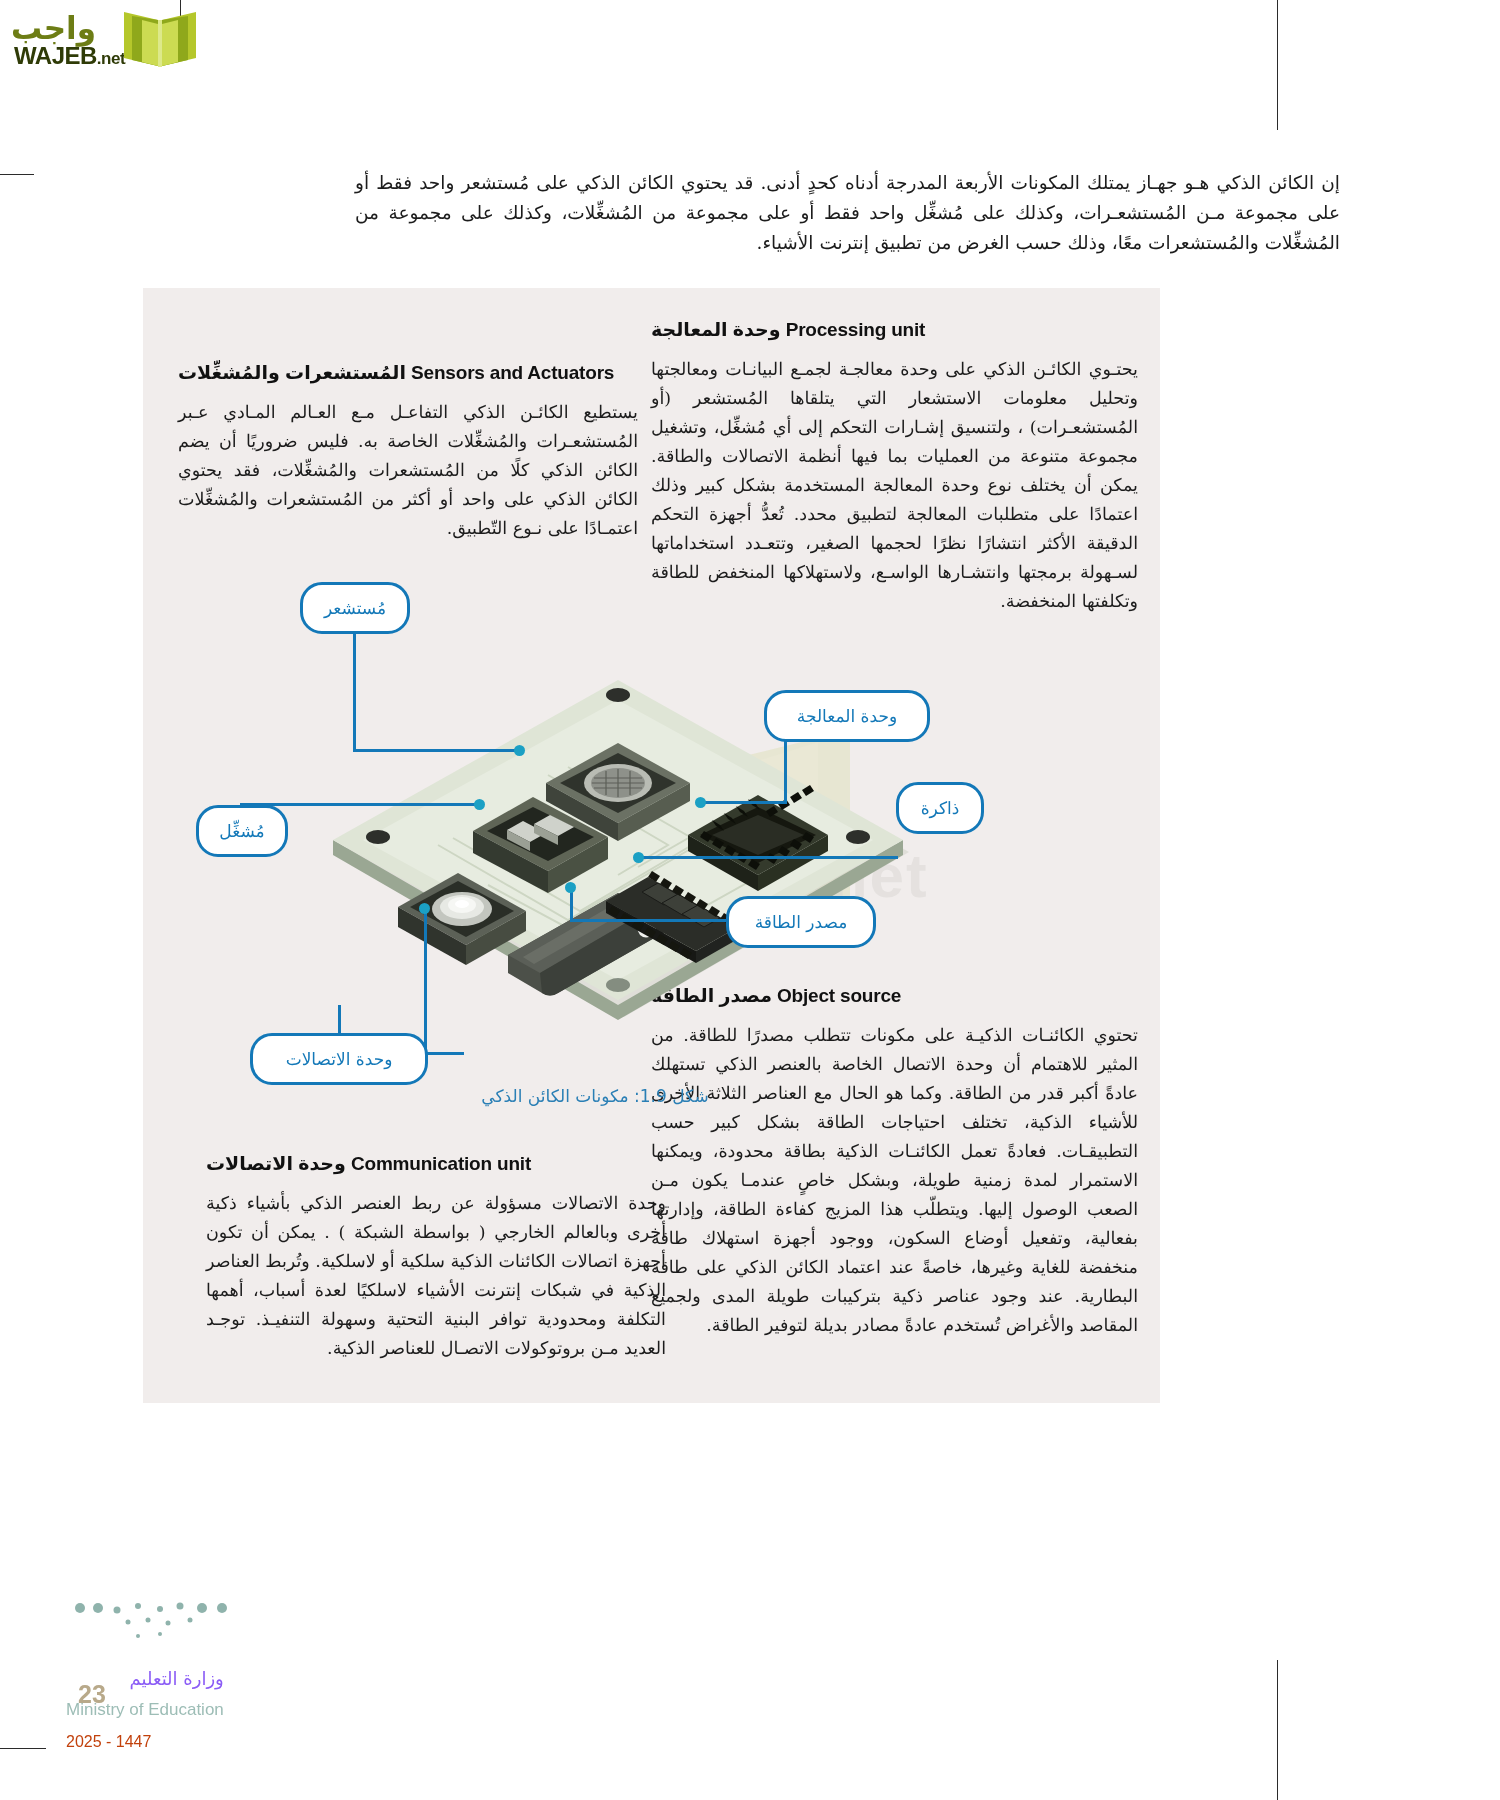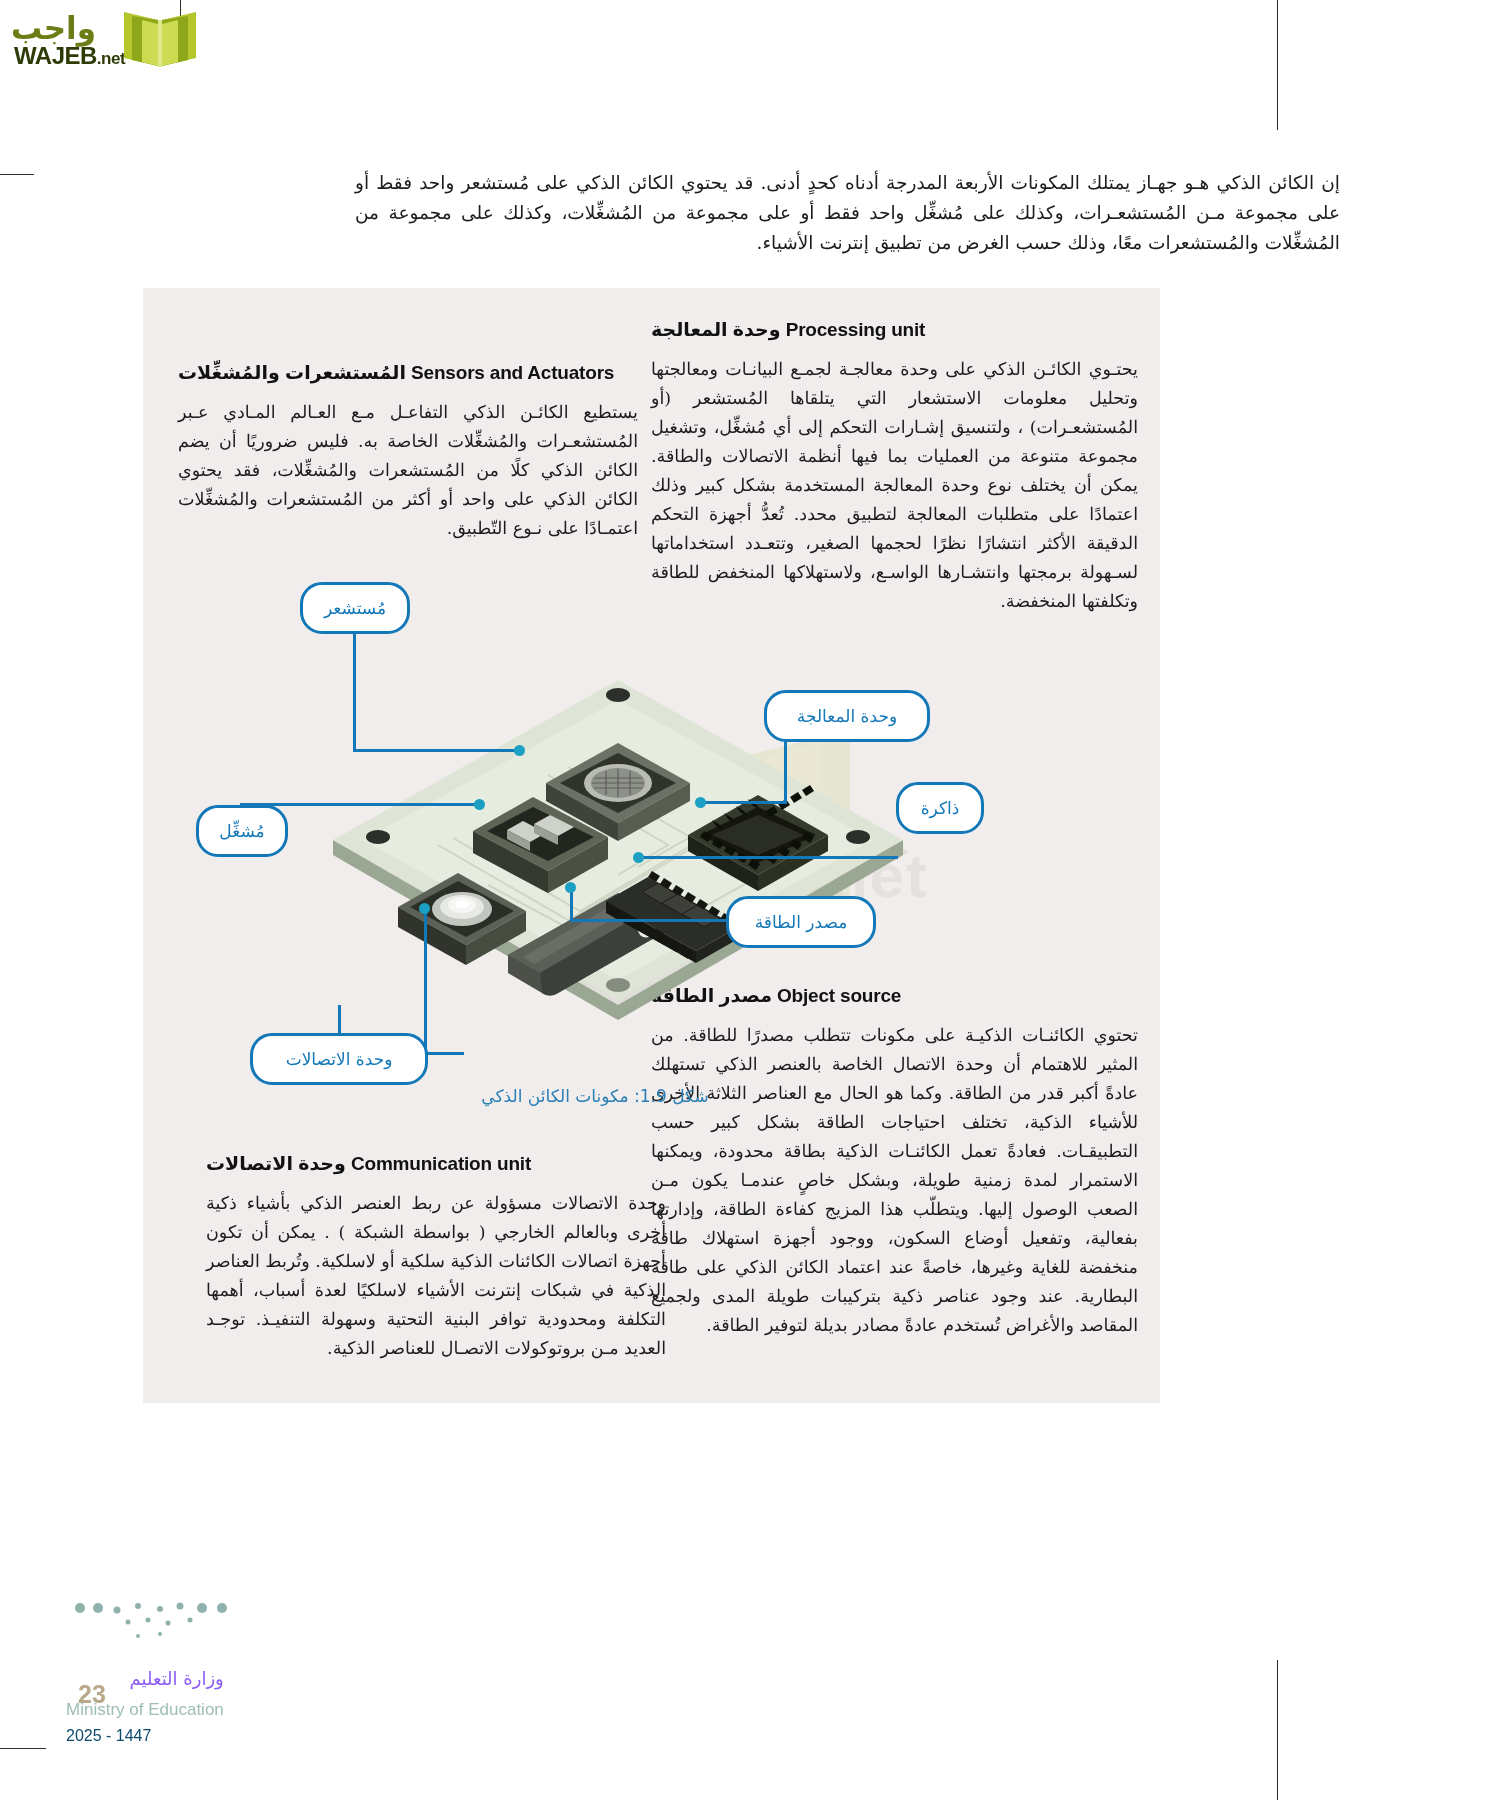--- a/index.html
+++ b/index.html
@@ -227,21 +227,21 @@
   .footer-dots { position: absolute; left: 72px; top: 1600px; width: 180px; height: 58px; }
   .moe {
     position: absolute;
     left: 66px;
     top: 1668px;
     direction: rtl;
     color: #8fb3ac;
   }
   .moe-ar { font-size: 18px; letter-spacing: 2px; color: #8b5cf6; font-family: "DejaVu Sans", sans-serif;}
   .moe-en { font-size: 17px; color: #9dbdb6; direction: ltr; margin-top: 11px; font-family: "Liberation Sans", sans-serif;}
-  .moe-yr { font-size: 16px; color: #0c4a6e; direction: ltr; margin-top: 7px; font-family: "Liberation Sans", sans-serif;}
+  .moe-yr { font-size: 16px; color: #c2410c; direction: ltr; margin-top: 13px; font-family: "Liberation Sans", sans-serif;}
   .page-num {
     position: absolute;
     left: 78px;
     top: 1680px;
     font-size: 25px;
     font-weight: bold;
     color: #b8a98a;
     font-family: "Liberation Sans", sans-serif;
     z-index: 3;
   }

